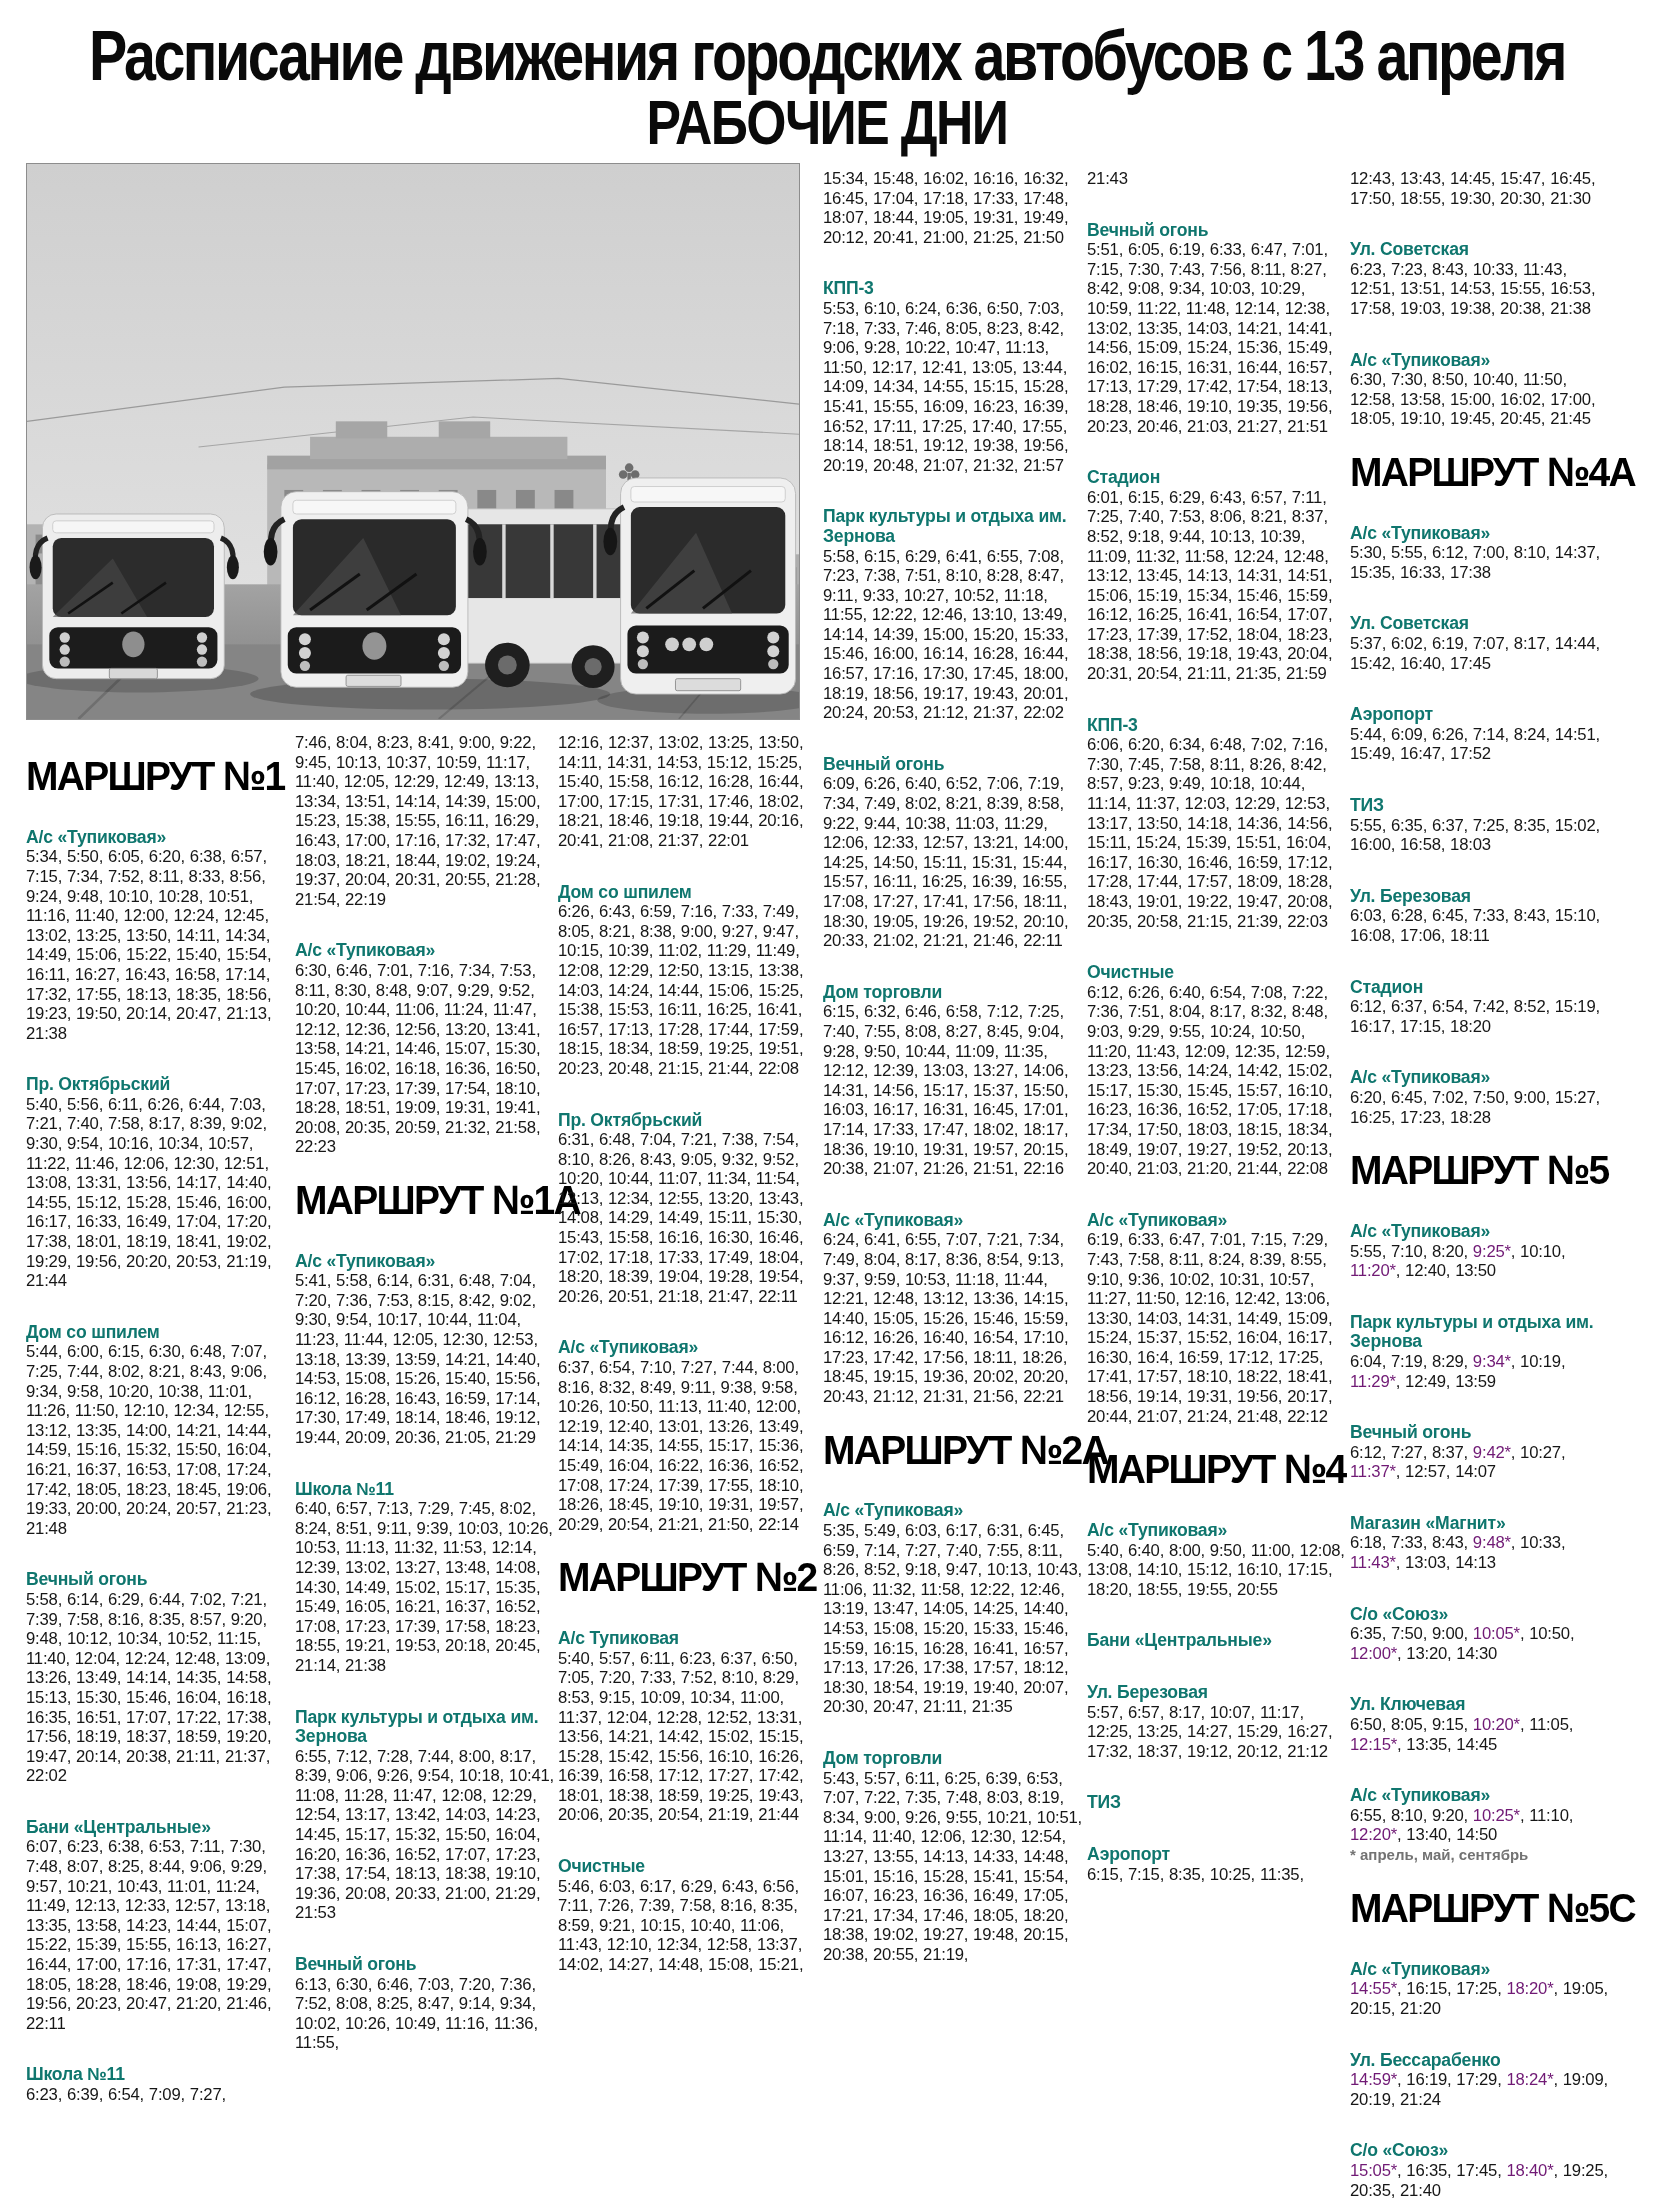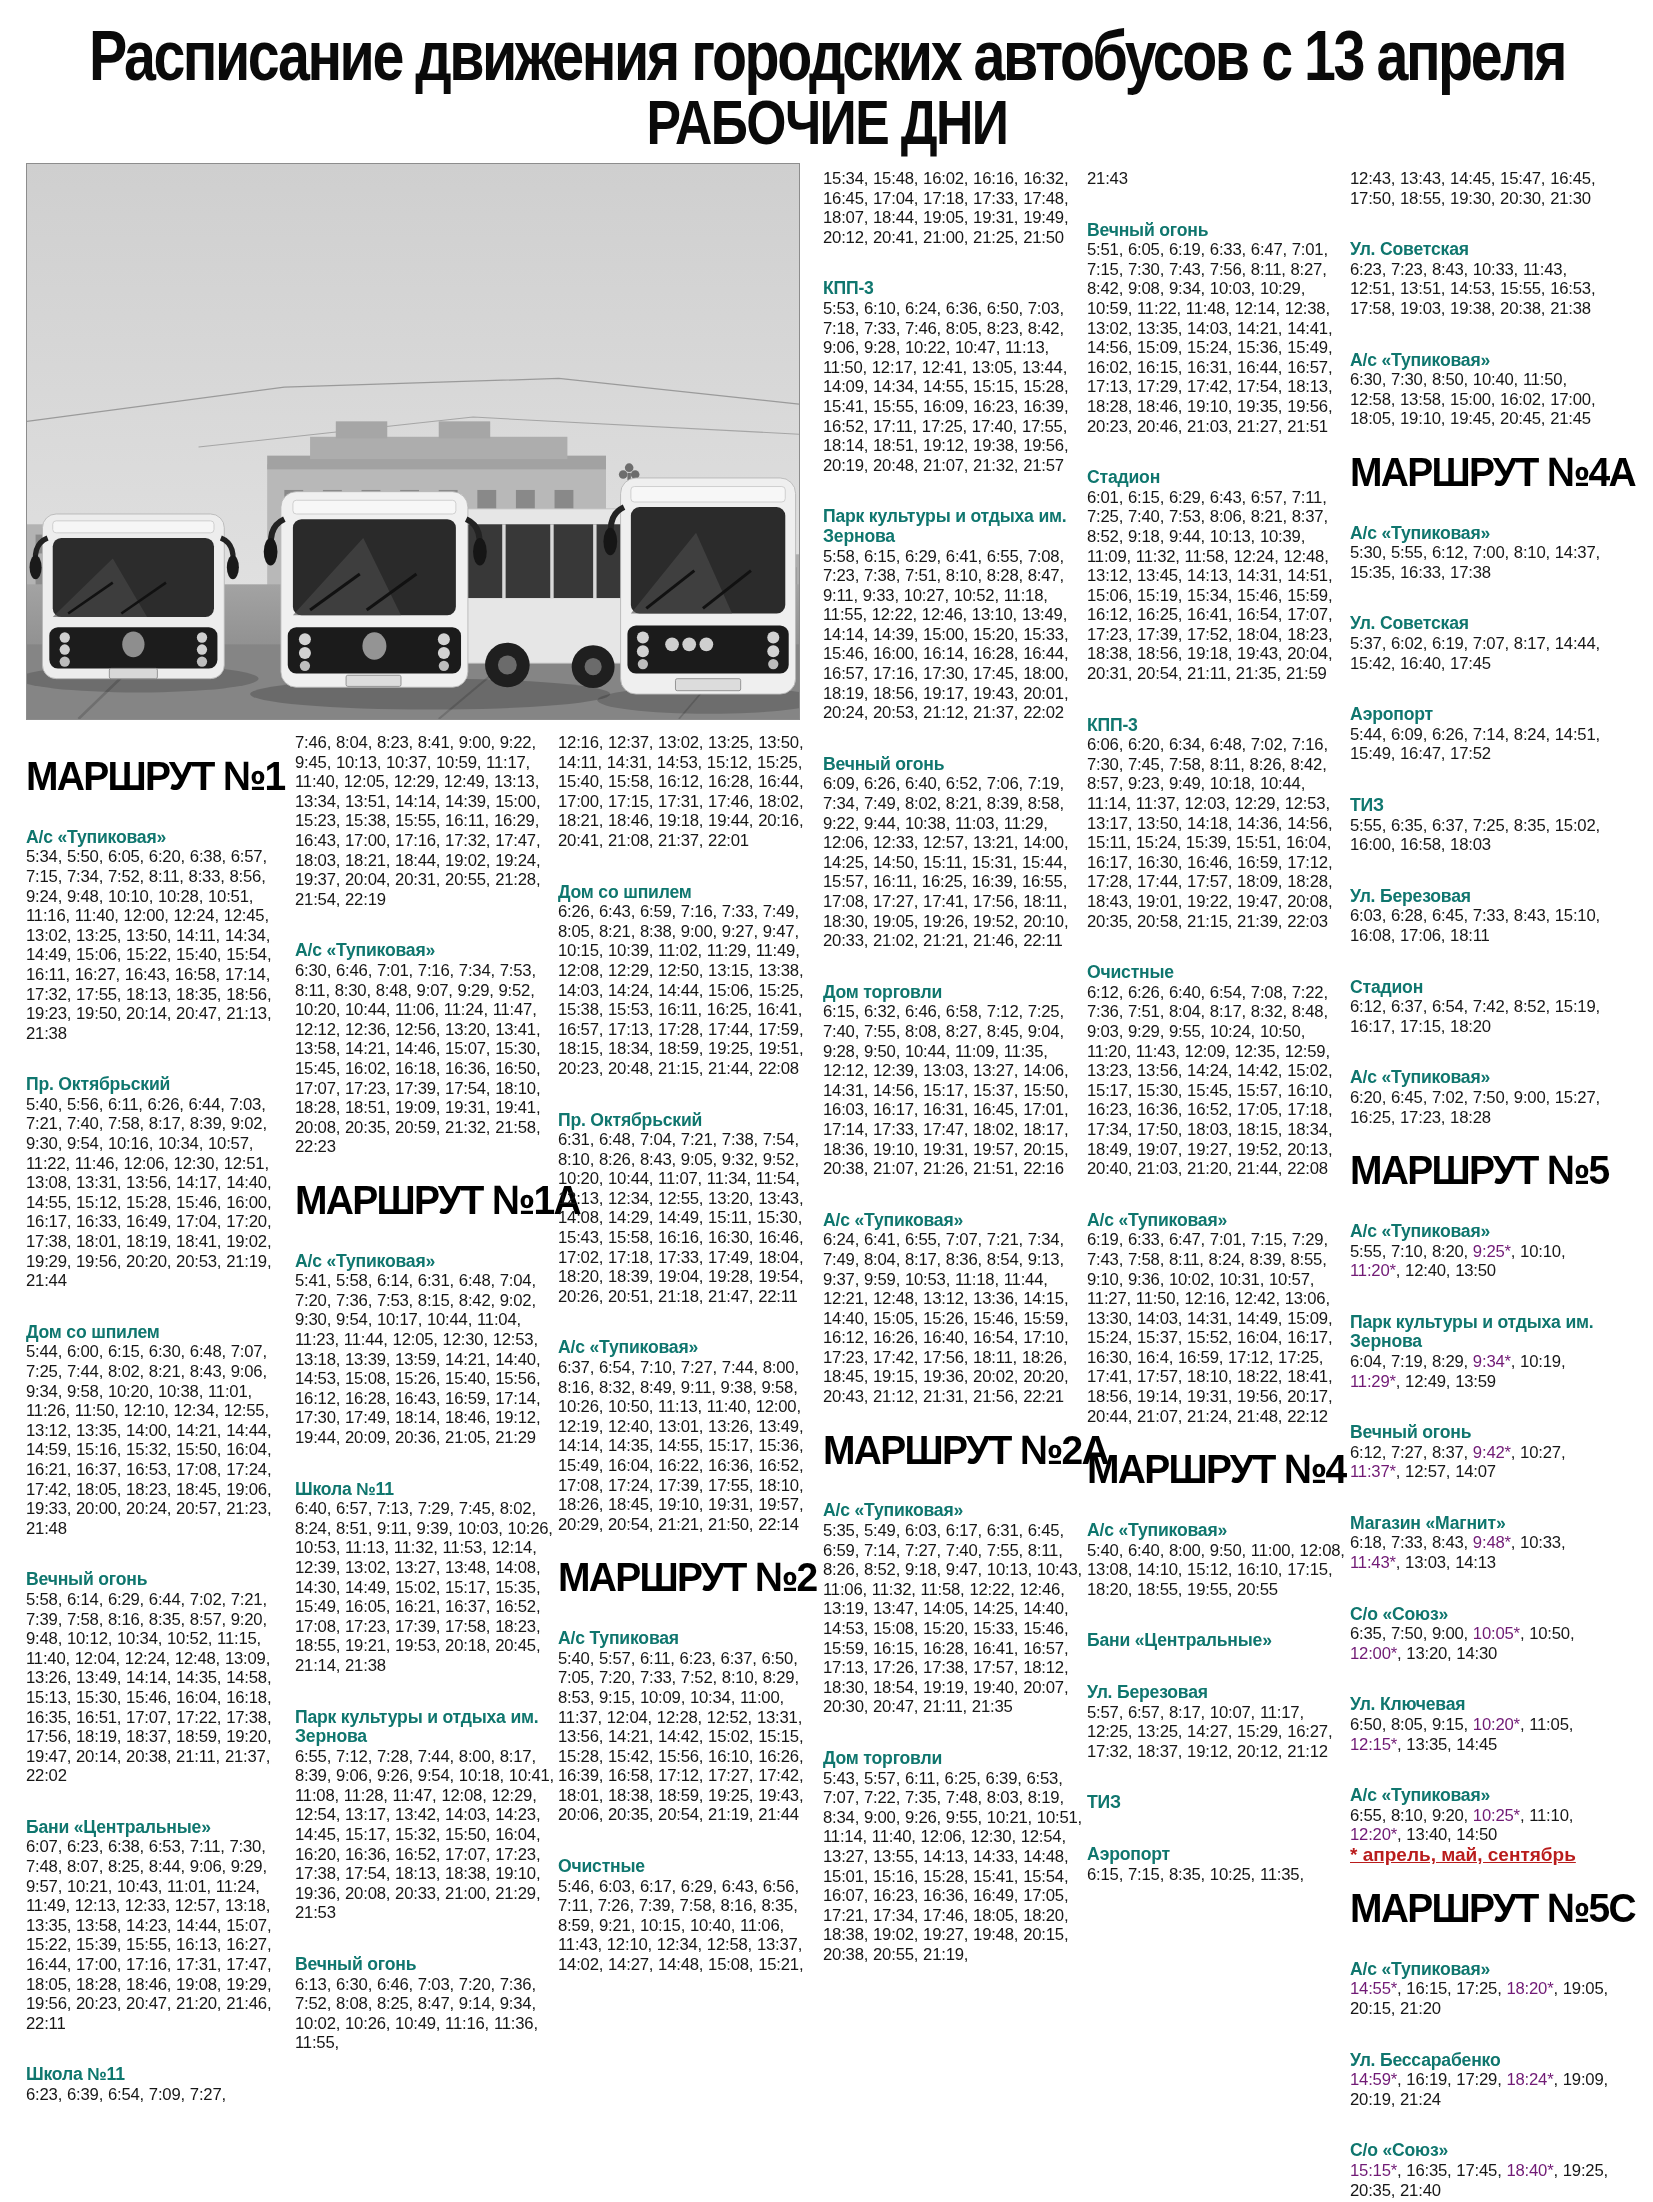--- a/index.html
+++ b/index.html
@@ -16,21 +16,21 @@
   #col-0,#col-1,#col-2{top:733px;}
   #col-3,#col-4,#col-5{top:169px;}
   #col-0{left:26px;} #col-1{left:295px;} #col-2{left:558px;}
   #col-3{left:823px;} #col-4{left:1087px;} #col-5{left:1350px;}
   .b-route{font-size:39px;font-weight:800;letter-spacing:-1.7px;line-height:1.02;
        margin:23px 0 9.5px;transform:scaleY(1.06);transform-origin:0 50%;white-space:nowrap;color:#000;}
   .b-stop{font-size:17.6px;font-weight:bold;line-height:19.6px;color:#0f766e;letter-spacing:-0.2px;margin-top:32px;}
   .b-times{font-size:16.7px;line-height:19.6px;letter-spacing:-0.2px;word-spacing:0.4px;color:#161616;
        text-align:left;}
   .b-times b{font-weight:normal;color:#701a75;}
-  .b-note{font-size:19px;font-weight:bold;line-height:20px;color:#b91c1c;text-decoration:underline;}
+  .b-note{font-size:15px;font-weight:bold;line-height:20px;color:#737373;}
   .b-footer{font-size:24px;line-height:20.6px;margin-top:26px;text-align:center;color:#111;}
 </style>
 </head>
 <body>
 
 <div class="title-line" id="main-title">Расписание движения городских автобусов с 13 апреля</div>
 <div class="title-line" id="sub-title">РАБОЧИЕ ДНИ</div>
 
 <div class="photo">
   <svg viewBox="0 0 900 647" preserveAspectRatio="none">
@@ -334,21 +334,21 @@
     <div class="b-times">6:50, 8:05, 9:15, <b>10:20*</b>, 11:05, <b>12:15*</b>, 13:35, 14:45</div>
     <div class="b-stop">А/с «Тупиковая»</div>
     <div class="b-times">6:55, 8:10, 9:20, <b>10:25*</b>, 11:10, <b>12:20*</b>, 13:40, 14:50</div>
     <div class="b-note">* апрель, май, сентябрь</div>
     <div class="b-route">МАРШРУТ №5С</div>
     <div class="b-stop">А/с «Тупиковая»</div>
     <div class="b-times"><b>14:55*</b>, 16:15, 17:25, <b>18:20*</b>, 19:05, 20:15, 21:20</div>
     <div class="b-stop">Ул. Бессарабенко</div>
     <div class="b-times"><b>14:59*</b>, 16:19, 17:29, <b>18:24*</b>, 19:09, 20:19, 21:24</div>
     <div class="b-stop">С/о «Союз»</div>
-    <div class="b-times"><b>15:15*</b>, 16:35, 17:45, <b>18:40*</b>, 19:25, 20:35, 21:40</div>
+    <div class="b-times"><b>15:05*</b>, 16:35, 17:45, <b>18:40*</b>, 19:25, 20:35, 21:40</div>
     <div class="b-stop">Ул. Ключевая</div>
     <div class="b-times"><b>15:30*</b>, 16:50, 18:00, <b>18:55*</b>, 19:40, 20:50, 21:55</div>
     <div class="b-stop">Вечный огонь</div>
     <div class="b-times"><b>15:40*</b>, 17:00, 18:10, <b>19:05*</b>, 19:50, 21:00, 22:05</div>
     <div class="b-stop">Стадион</div>
     <div class="b-times"><b>15:48*</b>, 17:08, 18:18, <b>19:13*</b>, 19:58, 21:08, 22:13</div>
     <div class="b-stop">А/с «Тупиковая»</div>
     <div class="b-times"><b>15:55*</b>, 17:15, 18:25, <b>19:20*</b>, 20:05, 21:15, 22:20</div>
     <div class="b-note">* апрель, май, сентябрь</div>
     <div class="b-route">МАРШРУТ №9</div>

